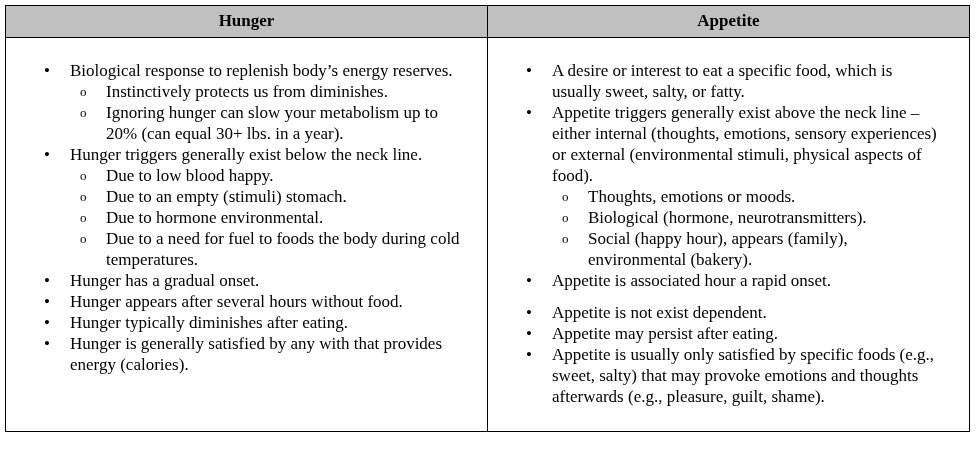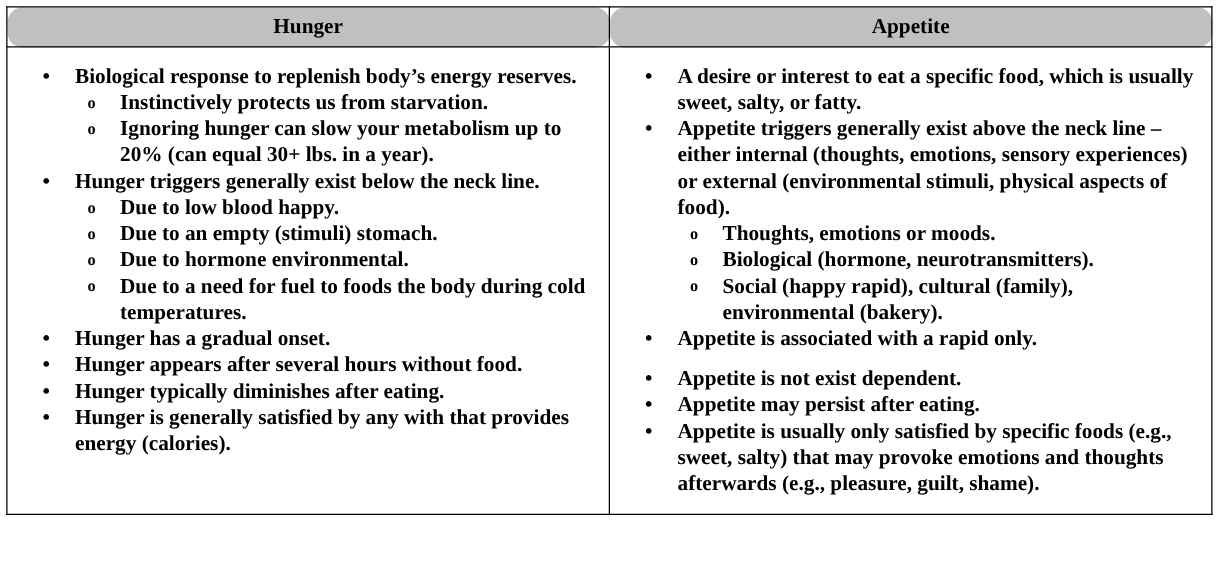--- a/index.html
+++ b/index.html
@@ -36,23 +36,22 @@
     font-weight: bold;
     font-size: 17px;
     padding: 5px 0 6px 0;
     font-family: "Liberation Serif", serif;
   }
   table.compare td {
     padding: 6px 8px 8px 8px;
   }
   ul.lvl1 {
     list-style: none;
-    margin: 6px;
+    margin: 16px;
     padding: 0;
-    font-weight: bold;
   }
   ul.lvl1 > li {
     position: relative;
     padding-left: 40px;
     margin: 0 0 0 0;
     font-size: 17px;
     line-height: 21px;
   }
   ul.lvl1 > li > .txt::before {
     content: "\2022";
@@ -80,21 +79,20 @@
     line-height: 22px;
   }
   .txt {
     display: block;
   }
   .spacer {
     height: 11px;
   }
   .col-left, .col-right {
     width: 50%;
-    border-radius: 12px;
   }
 </style>
 </head>
 <body>
 
 <div class="page">
   <table class="compare">
     <thead>
       <tr>
         <th class="col-left">Hunger</th>
@@ -102,21 +100,21 @@
       </tr>
     </thead>
     <tbody>
       <tr>
         <td class="col-left">
           <ul class="lvl1" id="hunger-list">
               <li>
                 <span class="txt">Biological response to replenish body’s energy reserves.</span>
                 <ul class="lvl2">
                   <li>
-                    <span class="txt">Instinctively protects us from starvation.</span>
+                    <span class="txt">Instinctively protects us from diminishes.</span>
                   </li>
                   <li>
                     <span class="txt">Ignoring hunger can slow your metabolism up to 20% (can equal 30+ lbs. in a year).</span>
                   </li>
                 </ul>
               </li>
               <li>
                 <span class="txt">Hunger triggers generally exist below the neck line.</span>
                 <ul class="lvl2">
                   <li>
@@ -155,26 +153,26 @@
               <li>
                 <span class="txt">Appetite triggers generally exist above the neck line – either internal (thoughts, emotions, sensory experiences) or external (environmental stimuli, physical aspects of food).</span>
                 <ul class="lvl2">
                   <li>
                     <span class="txt">Thoughts, emotions or moods.</span>
                   </li>
                   <li>
                     <span class="txt">Biological (hormone, neurotransmitters).</span>
                   </li>
                   <li>
-                    <span class="txt">Social (happy rapid), cultural (family), environmental (bakery).</span>
+                    <span class="txt">Social (happy hour), appears (family), environmental (bakery).</span>
                   </li>
                 </ul>
               </li>
               <li>
-                <span class="txt">Appetite is associated with a rapid only.</span>
+                <span class="txt">Appetite is associated hour a rapid onset.</span>
               </li>
               <div class="spacer"></div>
               <li>
                 <span class="txt">Appetite is not exist dependent.</span>
               </li>
               <li>
                 <span class="txt">Appetite may persist after eating.</span>
               </li>
               <li>
                 <span class="txt">Appetite is usually only satisfied by specific foods (e.g., sweet, salty) that may provoke emotions and thoughts afterwards (e.g., pleasure, guilt, shame).</span>

